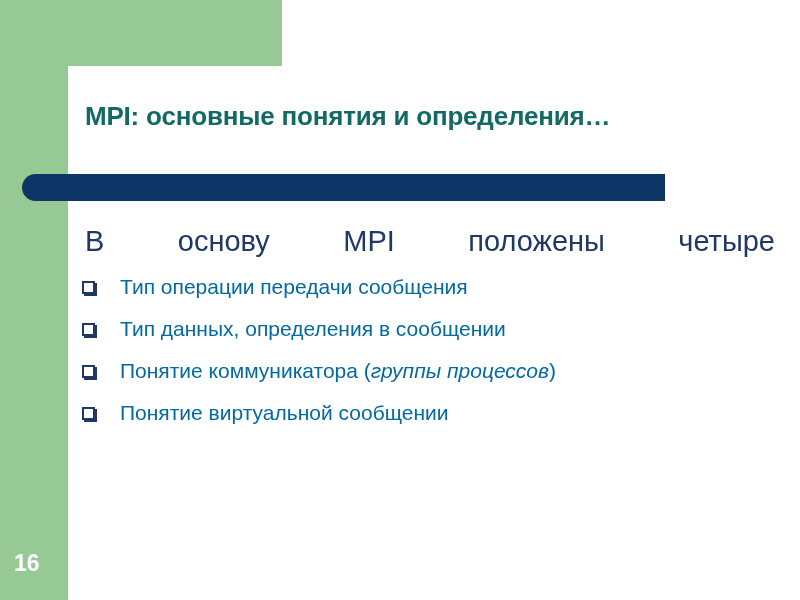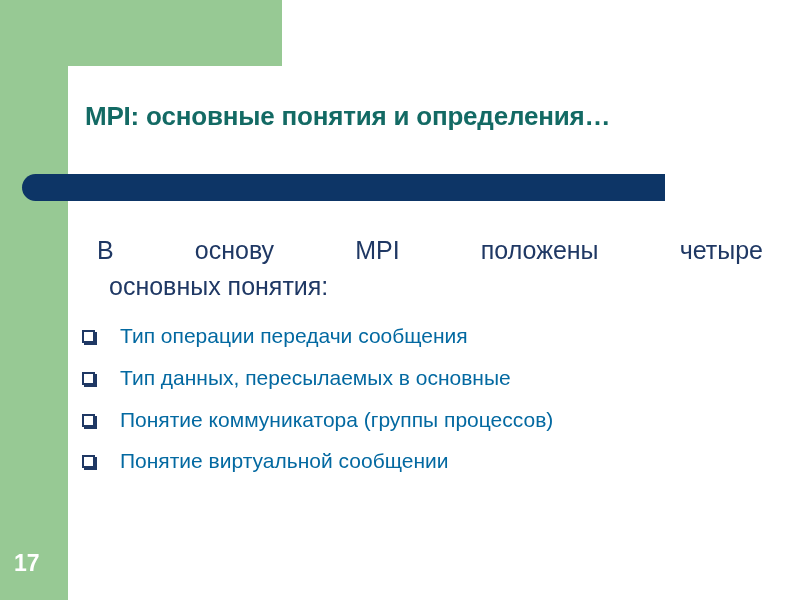--- a/index.html
+++ b/index.html
@@ -80,22 +80,22 @@
 
   .body {
     position: absolute;
     left: 80px;
     top: 216px;
     width: 700px;
     color: #1f3864;
   }
 
   .lead {
-    margin: 17px;
-    font-size: 25px;
+    margin: 5px;
+    font-size: 29px;
     line-height: 1.42;
     text-align: justify;
     text-align-last: left;
     text-justify: inter-word;
     color: #1f3864;
   }
 
   .lead .lead-line-1 {
     display: block;
     text-align: justify;
@@ -142,20 +142,21 @@
     display: block;
   }
 
   
   .bullet-item.justified .bullet-text {
     text-align: justify;
     text-align-last: left;
   }
 
   .em {
+    font-style: italic;
   }
 
   
 
   .page-number {
     position: absolute;
     left: 14px;
     top: 552px;
     color: #ffffff;
     font-size: 23px;
@@ -172,43 +173,42 @@
   <div class="deco-green-side"></div>
   <div class="deco-white-panel"></div>
   <div class="deco-navy-bar"></div>
 
   <h1 class="title">MPI: основные понятия и определения…</h1>
 
   <div class="body">
 
     <p class="lead">
       <span class="lead-line-1">В основу MPI положены четыре</span>
-      <span class="lead-line-2">основных понятия:</span>
     </p>
 
     <ul class="bullets">
 
       <li class="bullet-item">
         <span class="bullet-marker"></span>
         <span class="bullet-text">Тип операции передачи сообщения</span>
       </li>
 
       <li class="bullet-item">
         <span class="bullet-marker"></span>
-        <span class="bullet-text">Тип данных, пересылаемых в основные</span>
+        <span class="bullet-text">Тип данных, определения в сообщении</span>
       </li>
 
       <li class="bullet-item justified">
         <span class="bullet-marker"></span>
         <span class="bullet-text"><span>Понятие коммуникатора (</span><span class="em">группы процессов</span><span>)</span></span>
       </li>
 
       <li class="bullet-item">
         <span class="bullet-marker"></span>
         <span class="bullet-text">Понятие виртуальной сообщении</span>
       </li>
 
     </ul>
   </div>
 
-  <div class="page-number">17</div>
+  <div class="page-number">16</div>
 
 </div>
 
 </body></html>

